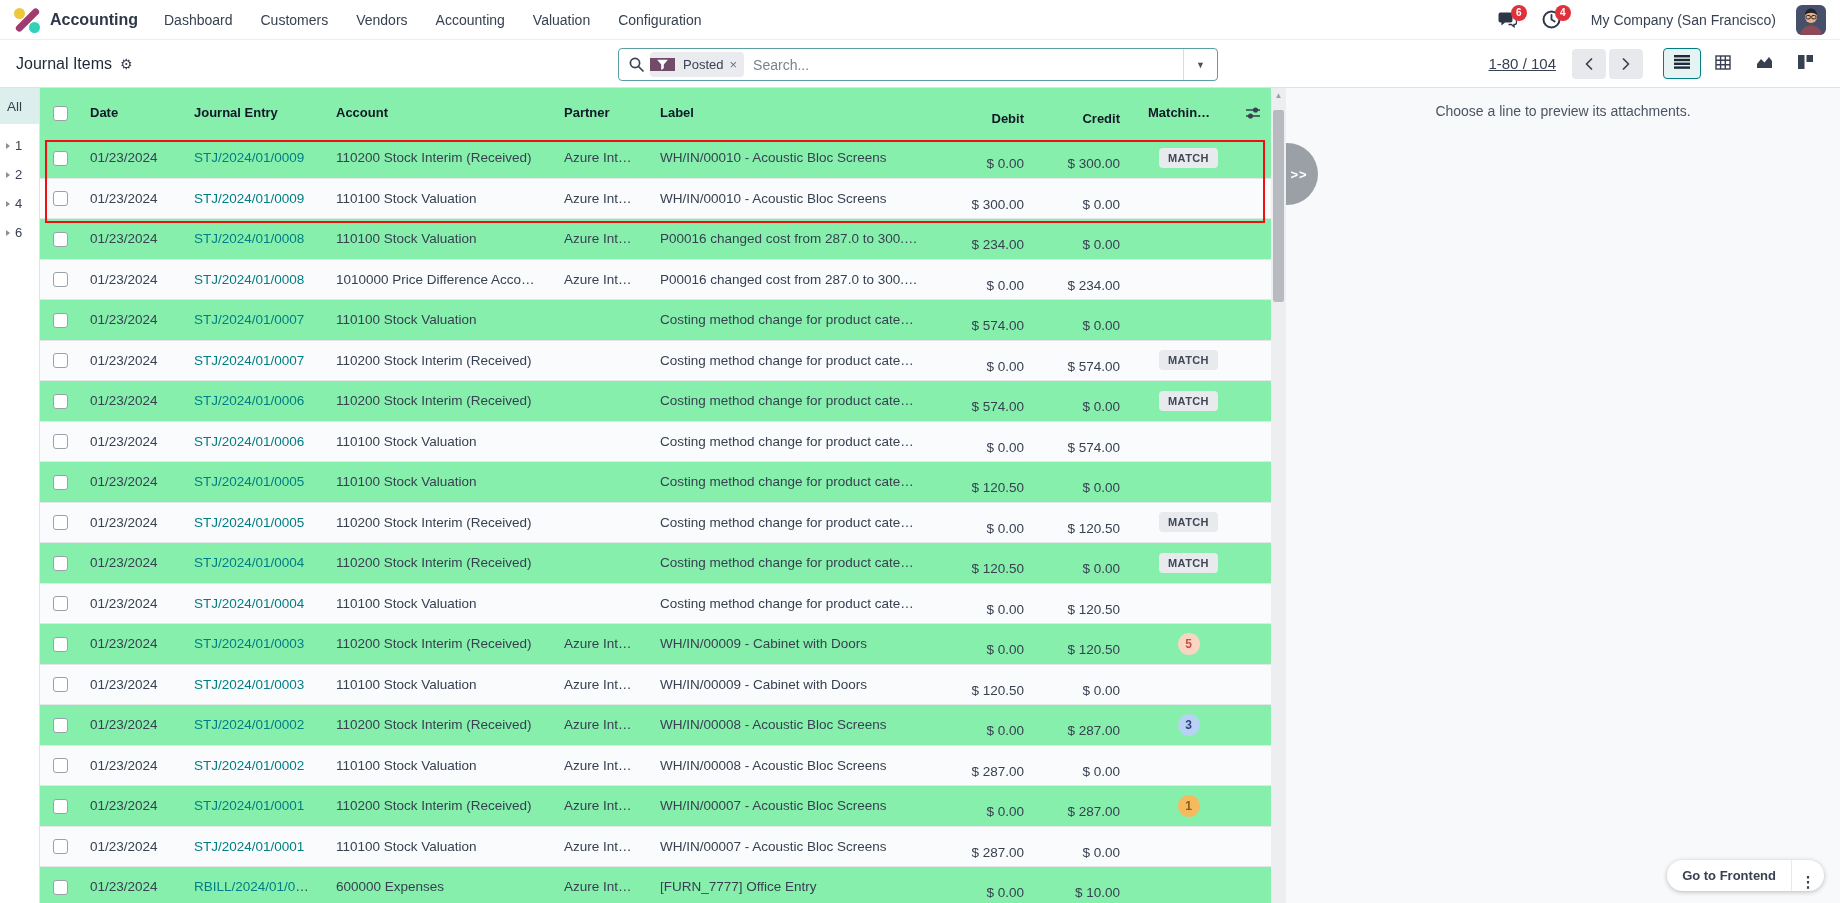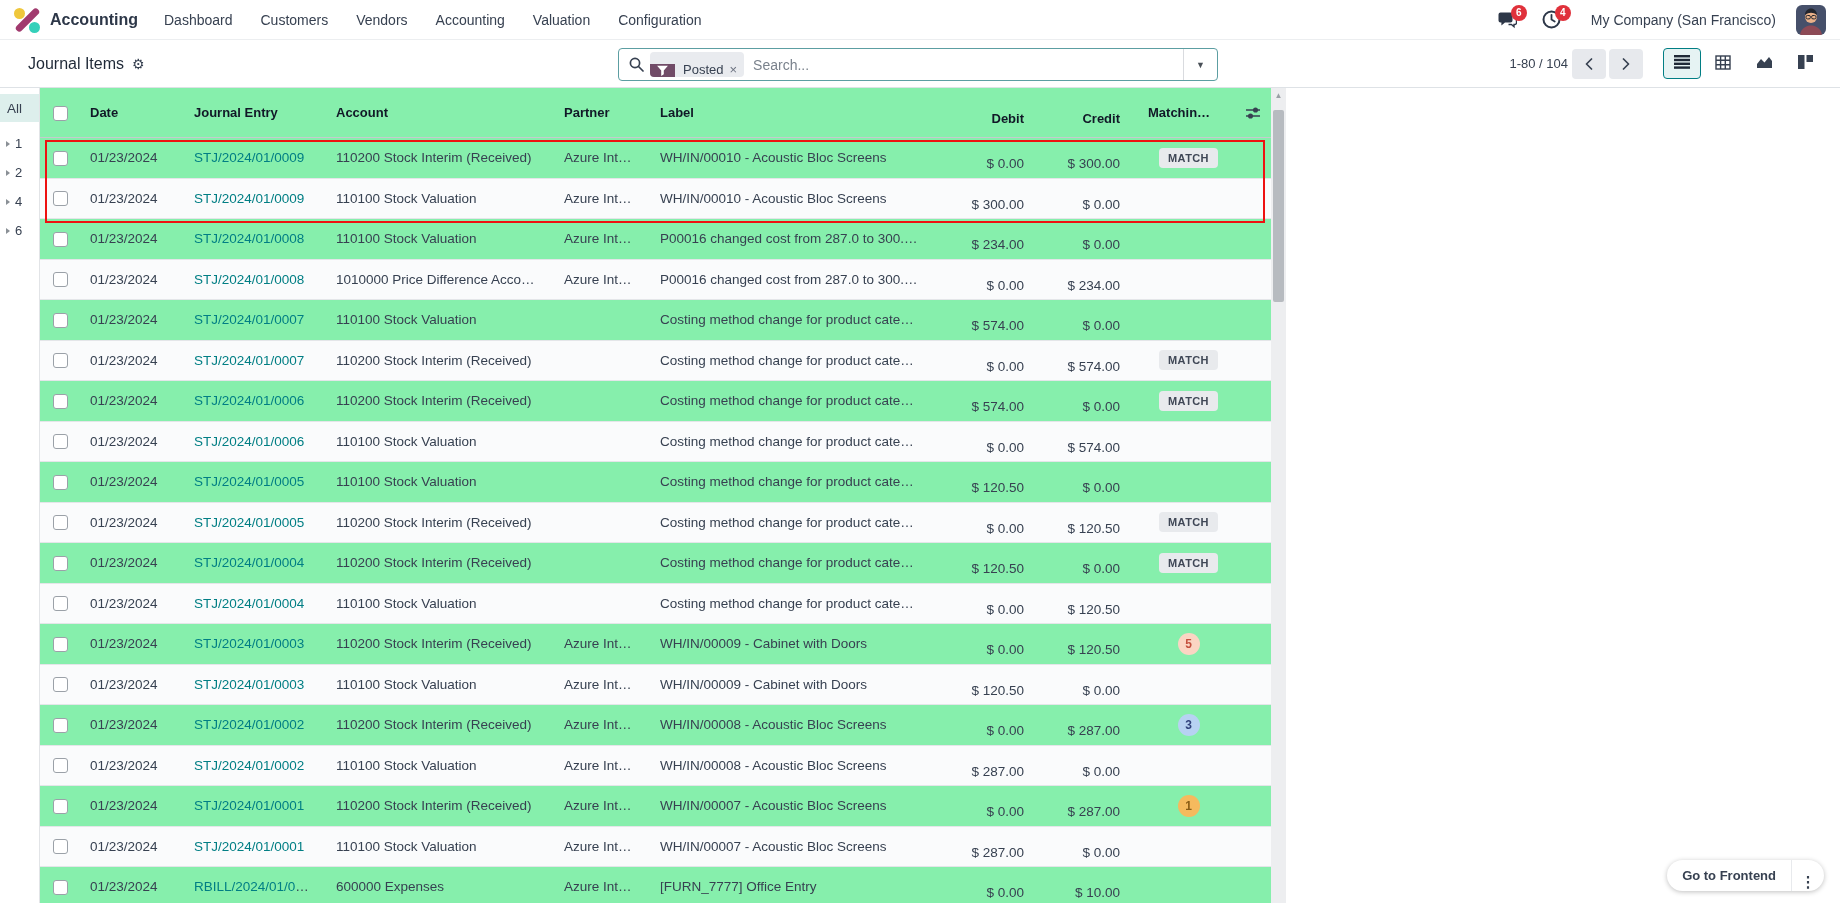--- a/index.html
+++ b/index.html
@@ -24,42 +24,42 @@
   .nav-menu-item{cursor:pointer;}
   .topnav-right{margin-left:auto; display:flex; align-items:center; gap:10px;}
   .icon-btn{position:relative; width:34px; height:30px; display:flex; align-items:center; justify-content:center;}
   .icon-btn svg{display:block;}
   .nav-badge{position:absolute; top:0px; right:-2px; background:var(--badge-red); color:#fff; font-size:10px; font-weight:700; min-width:16px; height:16px; line-height:16px; text-align:center; border-radius:9px; padding:0 3px;}
   .company-name{font-size:14px; color:var(--text); margin:0 10px 0 12px;}
   .avatar{width:30px; height:30px; border-radius:6px; overflow:hidden; flex:0 0 auto;}
 
   
   .controlpanel{height:48px; display:flex; align-items:center; padding:0 16px; position:relative; border-bottom:1px solid #dee2e6; background:#fff;}
-  .page-title{display:flex; align-items:center; gap:8px; font-size:16px; color:#1f2937;margin-left:12px;}
+  .page-title{display:flex; align-items:center; gap:8px; font-size:16px; color:#1f2937;}
   .gear{font-size:14px; color:#374151; cursor:pointer;}
   .searchbar{position:absolute; left:618px; top:8px; width:600px; height:33px; border:1px solid #5c9ea2; border-radius:4px; background:#fff; display:flex; align-items:center;}
   .search-magnifier{margin:0 6px 0 10px; display:flex;}
-  .facet{display:flex; align-items:flex-end; height:25px; border-radius:4px; overflow:hidden; background:#e9ebef;}
+  .facet{display:flex; align-items:center; height:25px; border-radius:4px; overflow:hidden; background:#e9ebef;}
   .facet-icon{width:25px; background:var(--facet-purple); display:flex; align-items:center; justify-content:center;}
   .facet-label{display:flex; align-items:center; padding:0 4px 0 8px; font-size:13px; color:#374151;}
   .facet-close{display:flex; align-items:center; padding:0 7px 0 2px; color:#6b7280; font-size:13px; cursor:pointer;}
   .search-placeholder{margin-left:9px; color:#7a828c; font-size:14px; flex:1; white-space:nowrap; overflow:hidden;}
   .search-caret{width:34px; align-self:stretch; border-left:1px solid #d9dbdf; display:flex; align-items:center; justify-content:center; color:#495057; font-size:9px; cursor:pointer;}
   .cp-right{margin-left:auto; display:flex; align-items:center;}
-  .pager-text{font-size:13px; color:var(--text); margin-right:4px;}
+  .pager-text{font-size:15px; color:var(--text); margin-right:16px;text-decoration:underline;}
   .pager-btn{width:34px; height:30px; background:#e7e9ed; border:none; border-radius:4px; display:flex; align-items:center; justify-content:center; cursor:pointer; color:#374151;}
   .pager-btn + .pager-btn{margin-left:3px;}
   .view-switcher{display:flex; gap:3px; margin-left:20px;}
   .vs-btn{width:38px; height:31px; border-radius:4px; display:flex; align-items:center; justify-content:center; cursor:pointer; border:1px solid transparent;}
   .vs-btn.active{border-color:var(--primary-teal); background:#e6f3f3;}
 
   
   .main{display:flex; height:815px; position:relative;}
   .left-strip{width:40px; border-right:1px solid #e2e4e7; background:#fff; flex:0 0 auto;}
-  .strip-all{height:28px; margin-top:6px; background:#ddefec; display:flex; align-items:center; padding-left:7px; font-size:13.5px; cursor:pointer;}
+  .strip-all{height:36px; background:#ddefec; display:flex; align-items:center; padding-left:7px; font-size:13.5px; cursor:pointer;}
   .strip-item{display:flex; align-items:center; gap:5px; margin:14px 0 0 6px; font-size:13px; cursor:pointer;}
   .strip-item:first-of-type{margin-top:22px;}
   .tri{width:0; height:0; border-left:4px solid #8a9096; border-top:3.5px solid transparent; border-bottom:3.5px solid transparent;}
 
   
   .table-area{width:1231px; flex:0 0 auto; position:relative; background:#86efac; overflow:hidden;}
   .thead,.row{display:grid; grid-template-columns:36px 104px 142px 228px 96px 300px 92px 96px 101px 36px; align-items:center;}
   .thead{height:50px; border-bottom:1px solid var(--header-border); font-weight:700; font-size:13px; color:#111827;}
   .row{height:40.5px; border-bottom:1px solid var(--border); font-size:13.5px; cursor:pointer;}
   .row.alt{background:#fafbfc;}
@@ -491,18 +491,22 @@
         </div>
       </div>
     <div class="highlight-rect"></div>
   </div>
 
   <div class="v-scrollbar">
     <div class="scroll-up">▲</div>
     <div class="scroll-thumb"></div>
   </div>
 
+  <div class="right-panel">
+    <div class="panel-hint">Choose a line to preview its attachments.</div>
+    <button class="expand-btn">&gt;&gt;</button>
+  </div>
 
   <div class="frontend-pill">
     <span class="frontend-label">Go to Frontend</span>
     <span class="frontend-kebab">⋮</span>
   </div>
 </div>
 
 </body></html>

